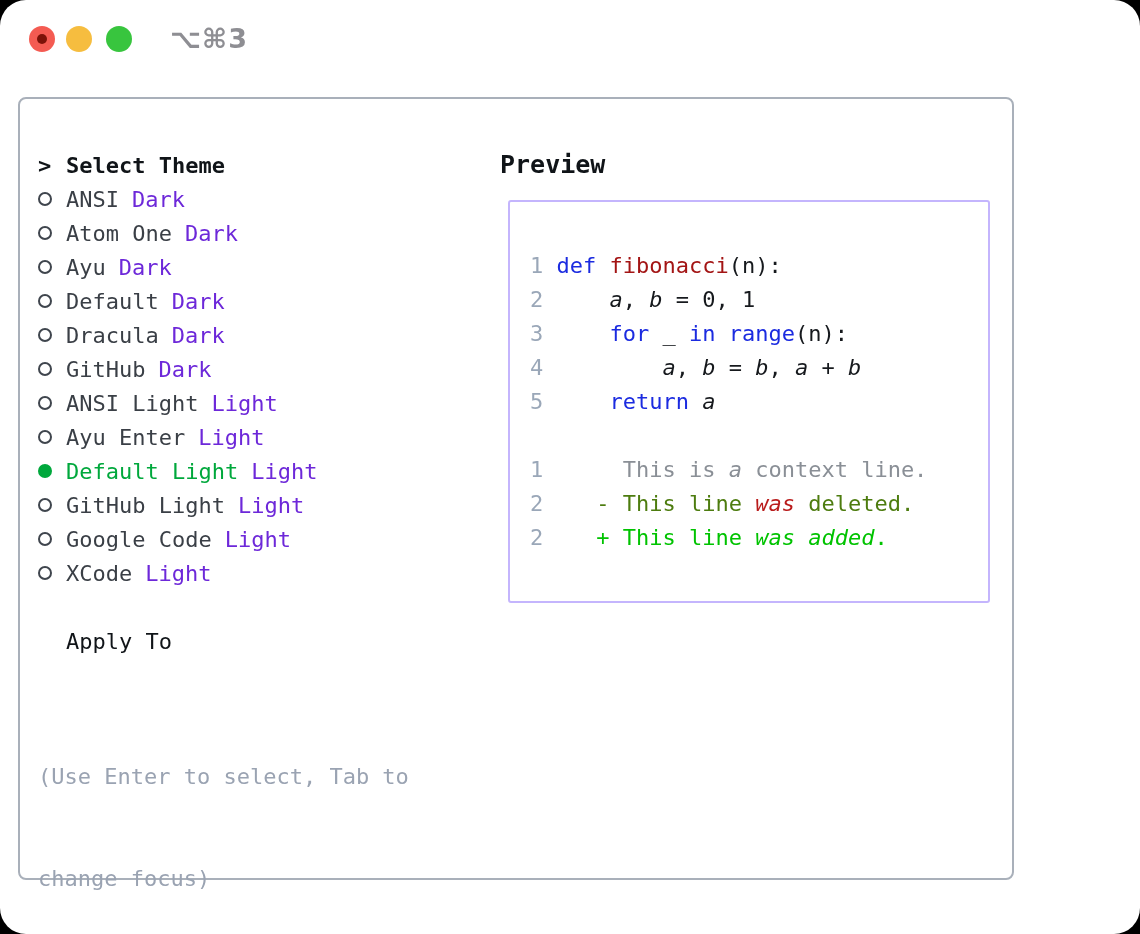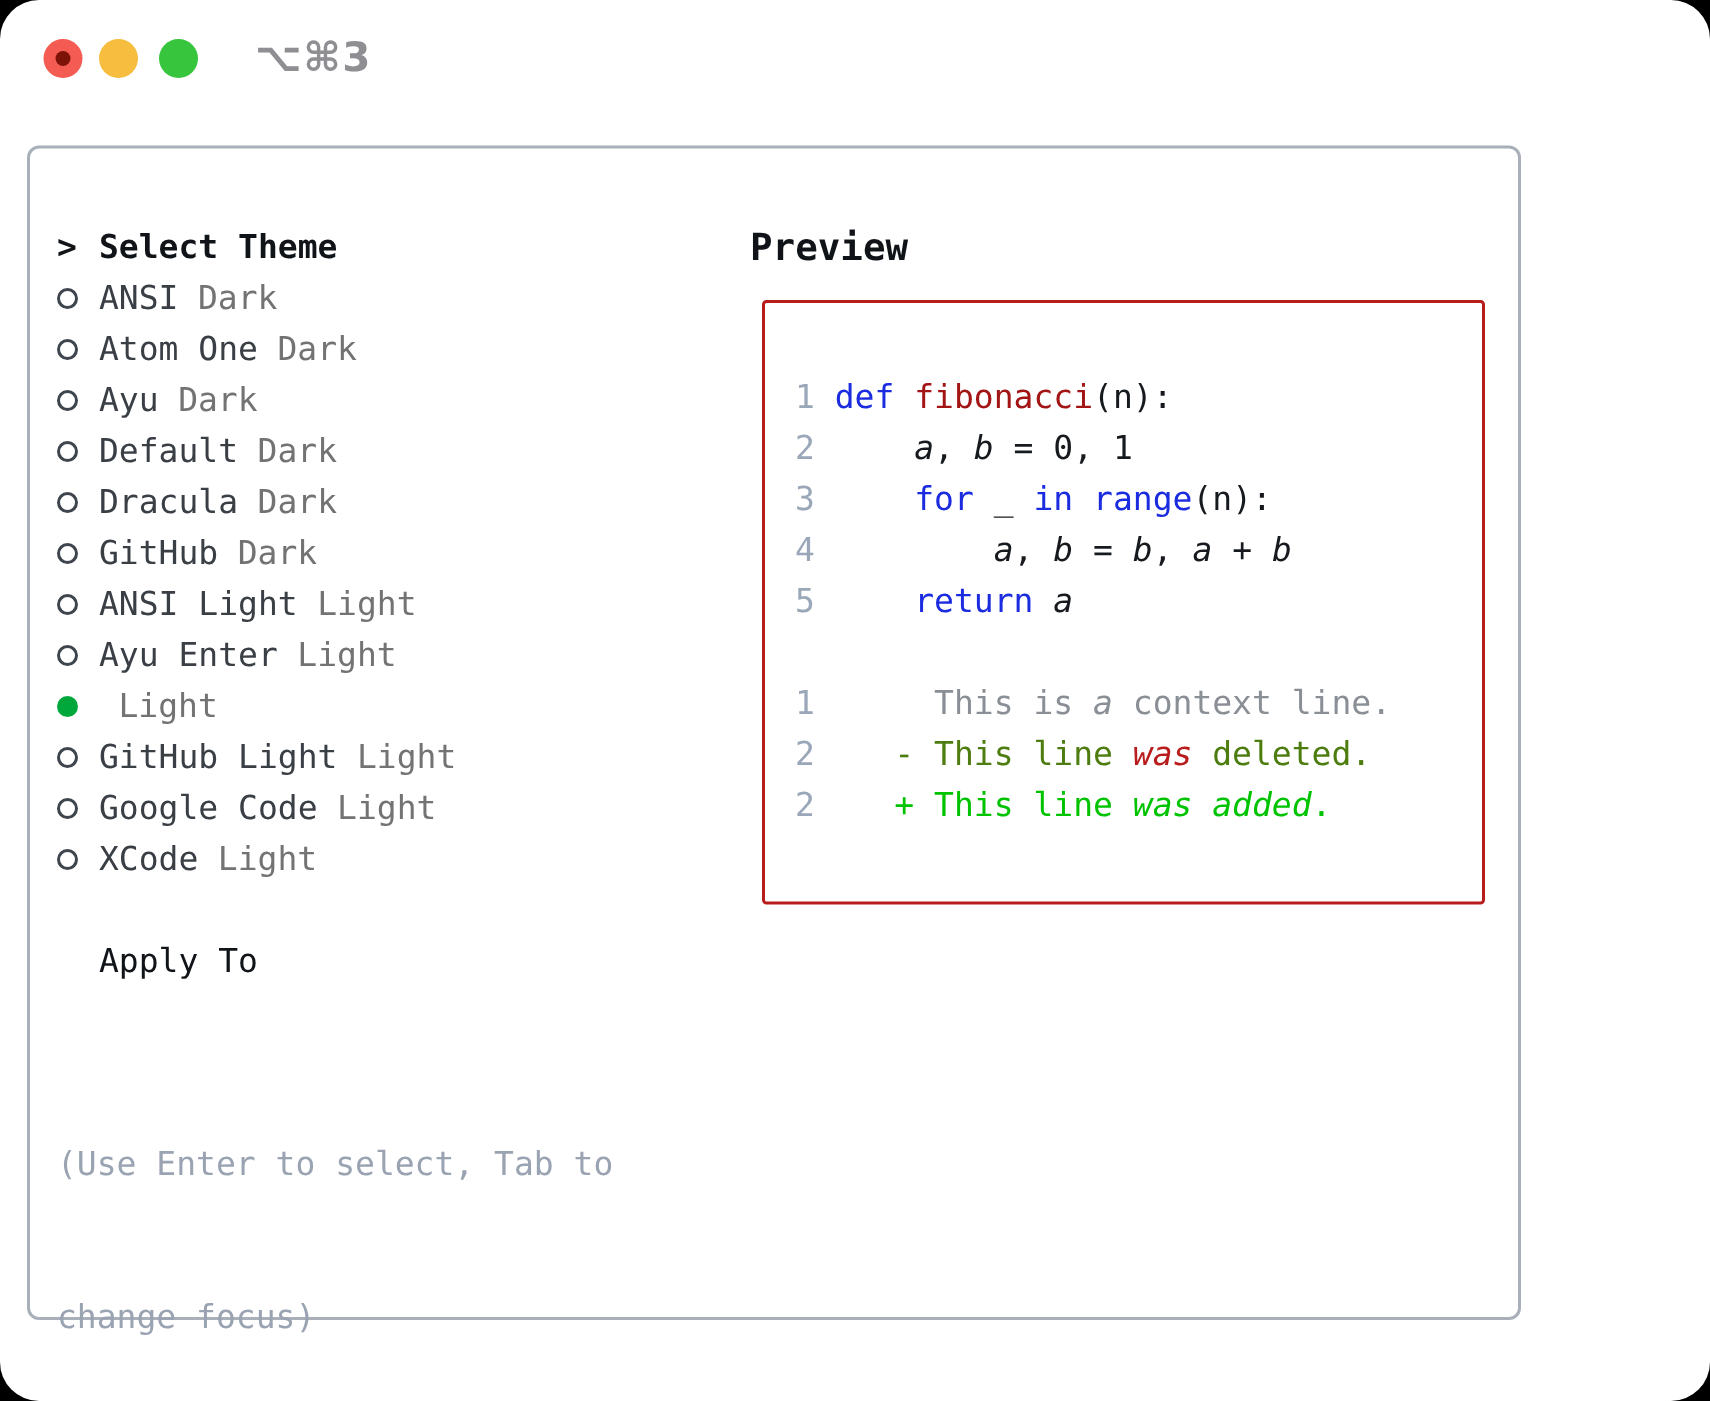--- a/index.html
+++ b/index.html
@@ -16,26 +16,26 @@
   .panel{position:absolute;left:18px;top:97px;width:996px;height:783px;border:2px solid #a9b0ba;border-radius:8px;box-sizing:border-box;}
   .leftcol{position:absolute;left:18px;top:49px;}
   .row{display:flex;align-items:center;height:34px;font-size:22px;white-space:pre;}
   .marker{display:flex;align-items:center;width:28px;flex:0 0 28px;}
   .chev{font-weight:bold;color:#101418;}
   .hdr{font-weight:bold;color:#101418;}
   .radio{width:14px;height:14px;border:2px solid #3f454d;border-radius:50%;box-sizing:border-box;}
   .radio.on{background:#00a83c;border-color:#00a83c;}
   .oname{color:#3a3f46;}
   .option.sel .oname{color:#00a83c;}
-  .variant{color:#737373;margin-left:13px;}
+  .variant{color:#6d28d9;margin-left:13px;}
   .spacer{height:34px;}
   .help{color:#9aa3b2;font-size:22px;line-height:34px;white-space:pre;}
   
   .preview-title{position:absolute;left:480px;top:49px;height:34px;line-height:34px;font-size:25px;font-weight:bold;color:#101418;}
-  .preview-box{position:absolute;left:488px;top:101px;width:482px;height:403px;border:2px solid #b91c1c;border-radius:3px;box-sizing:border-box;padding:47px 0 0 20px;overflow:hidden;}
+  .preview-box{position:absolute;left:488px;top:101px;width:482px;height:403px;border:2px solid #c4b5fd;border-radius:3px;box-sizing:border-box;padding:47px 0 0 20px;overflow:hidden;}
   .cline{height:34px;line-height:34px;font-size:22px;white-space:pre;}
   .tk-ln{color:#9aa7b8;}
   .tk-kw{color:#1b2be0;}
   .tk-fn{color:#a31414;}
   .tk-pl{color:#16191d;}
   .tk-var{color:#16191d;font-style:italic;}
   .tk-ctx{color:#8a8f96;text-align:center;}
   .tk-ctxi{color:#8a8f96;font-style:italic;}
   .tk-del{color:#4d7c0f;}
   .tk-deli{color:#b91c1c;font-style:italic;}
@@ -63,21 +63,21 @@
       </div>
       <div id="theme-list">
           <div class="row option"><span class="marker"><span class="radio"></span></span><span class="oname">ANSI</span><span class="variant">Dark</span></div>
           <div class="row option"><span class="marker"><span class="radio"></span></span><span class="oname">Atom One</span><span class="variant">Dark</span></div>
           <div class="row option"><span class="marker"><span class="radio"></span></span><span class="oname">Ayu</span><span class="variant">Dark</span></div>
           <div class="row option"><span class="marker"><span class="radio"></span></span><span class="oname">Default</span><span class="variant">Dark</span></div>
           <div class="row option"><span class="marker"><span class="radio"></span></span><span class="oname">Dracula</span><span class="variant">Dark</span></div>
           <div class="row option"><span class="marker"><span class="radio"></span></span><span class="oname">GitHub</span><span class="variant">Dark</span></div>
           <div class="row option"><span class="marker"><span class="radio"></span></span><span class="oname">ANSI Light</span><span class="variant">Light</span></div>
           <div class="row option"><span class="marker"><span class="radio"></span></span><span class="oname">Ayu Enter</span><span class="variant">Light</span></div>
-          <div class="row option sel"><span class="marker"><span class="radio on"></span></span><span class="variant">Light</span></div>
+          <div class="row option sel"><span class="marker"><span class="radio on"></span></span><span class="oname">Default Light</span><span class="variant">Light</span></div>
           <div class="row option"><span class="marker"><span class="radio"></span></span><span class="oname">GitHub Light</span><span class="variant">Light</span></div>
           <div class="row option"><span class="marker"><span class="radio"></span></span><span class="oname">Google Code</span><span class="variant">Light</span></div>
           <div class="row option"><span class="marker"><span class="radio"></span></span><span class="oname">XCode</span><span class="variant">Light</span></div>
         </div>
       <div class="spacer"></div>
       <div class="row">
         <span class="marker"></span>
         <span class="oname" style="color:#101418;">Apply To</span>
       </div>
       <div class="spacer"></div>

